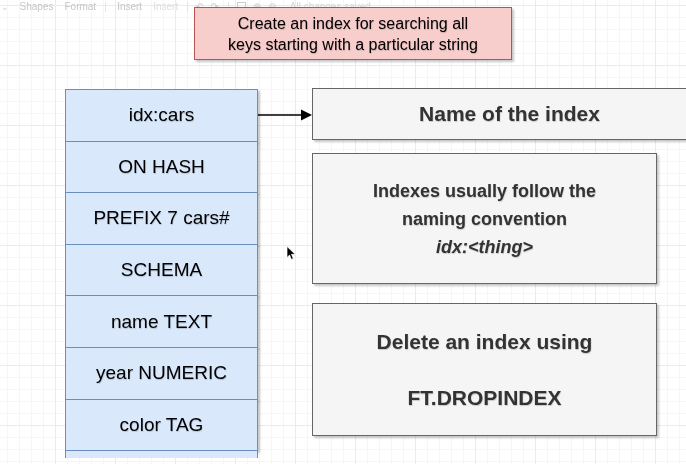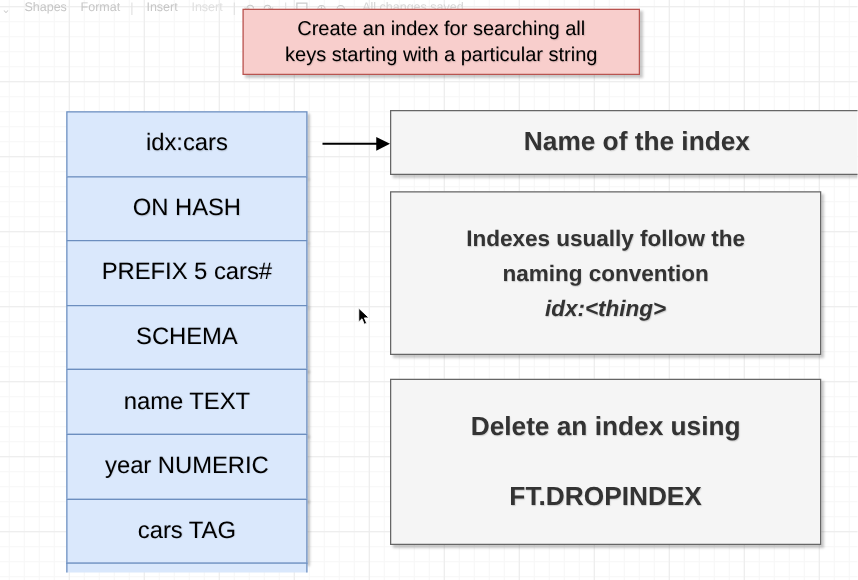--- a/index.html
+++ b/index.html
@@ -42,21 +42,21 @@
     flex-direction:column;z-index:2;
     text-shadow:0.5px 0.5px 1px rgba(0,0,0,0.18);
   }
   .cmd{
     left:10px;top:47px;width:165px;height:40px;
     background:#dae8fc;border:1px solid #6c8ebf;
     font-size:23px;font-weight:bold;color:#000000;z-index:3;
     text-shadow:1px 1px 1px rgba(0,0,0,0.22);
   }
   .stack{
-    position:absolute;left:53px;top:89px;width:193px;z-index:2;
+    position:absolute;left:65px;top:89px;width:193px;z-index:2;
   }
   .stack-row{
     box-sizing:border-box;width:193px;height:52.6px;margin-top:-1px;
     background:#dae8fc;border:1px solid #6c8ebf;
     display:flex;align-items:center;justify-content:center;
     font-size:19px;color:#000000;
     text-shadow:0.5px 0.5px 1px rgba(0,0,0,0.18);
   }
   .stack-row:first-child{margin-top:0;}
   .stack-partial{
@@ -104,33 +104,33 @@
 
 
   <div class="stack">
     <div class="stack-row shadow">
         <span>idx:cars</span>
       </div>
     <div class="stack-row shadow">
         <span>ON HASH</span>
       </div>
     <div class="stack-row shadow">
-        <span>PREFIX 5 cars#</span>
+        <span>PREFIX 7 cars#</span>
       </div>
     <div class="stack-row shadow">
         <span>SCHEMA</span>
       </div>
     <div class="stack-row shadow">
         <span>name TEXT</span>
       </div>
     <div class="stack-row shadow">
         <span>year NUMERIC</span>
       </div>
     <div class="stack-row shadow">
-        <span>cars TAG</span>
+        <span>color TAG</span>
       </div>
     <div class="stack-partial"></div>
   </div>
 
   <svg class="arrow-svg" width="58" height="18" viewBox="0 0 58 18">
     <line x1="1" y1="9" x2="45" y2="9" stroke="#000000" stroke-width="1.6"></line>
     <polygon points="44,3.5 55,9 44,14.5" fill="#000000"></polygon>
   </svg>
 
   <div class="shape callout c1 shadow">

